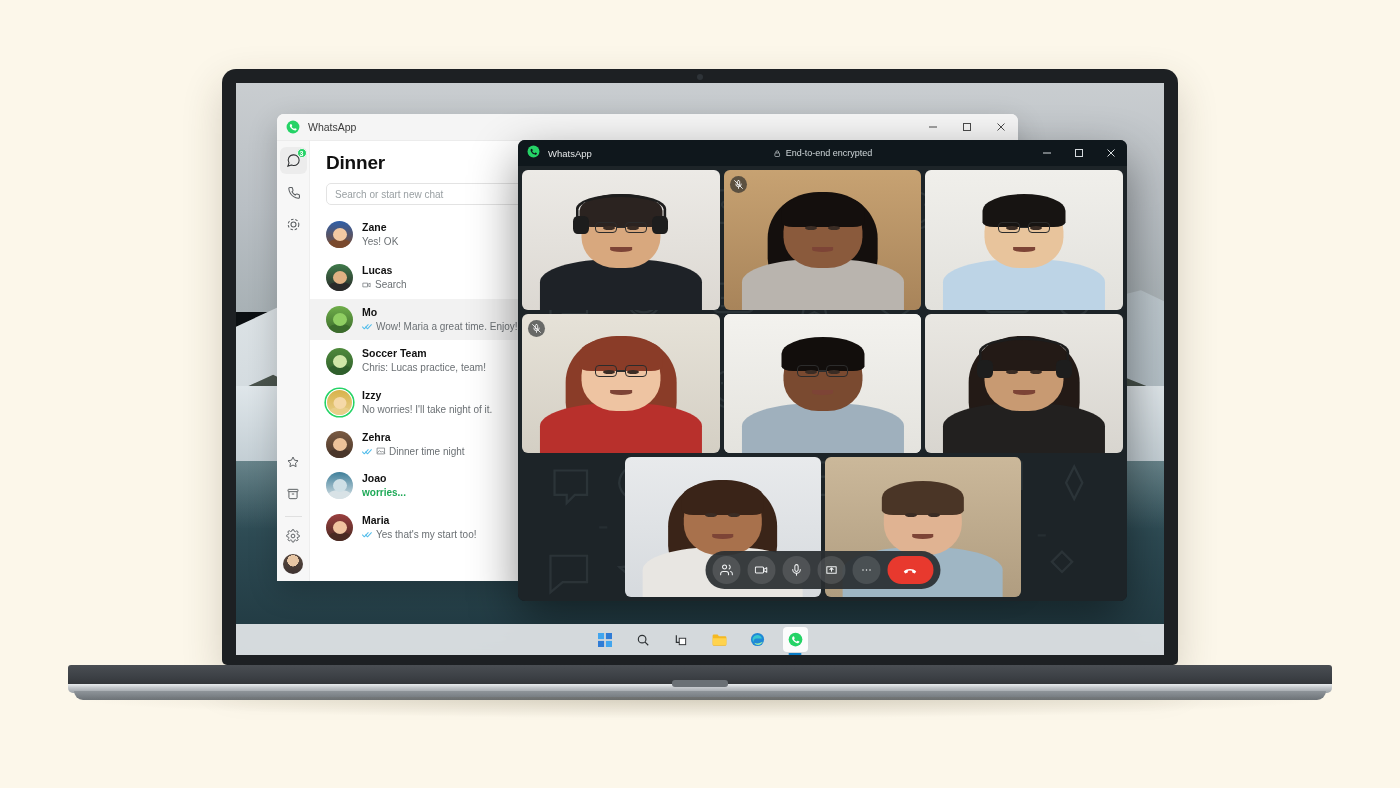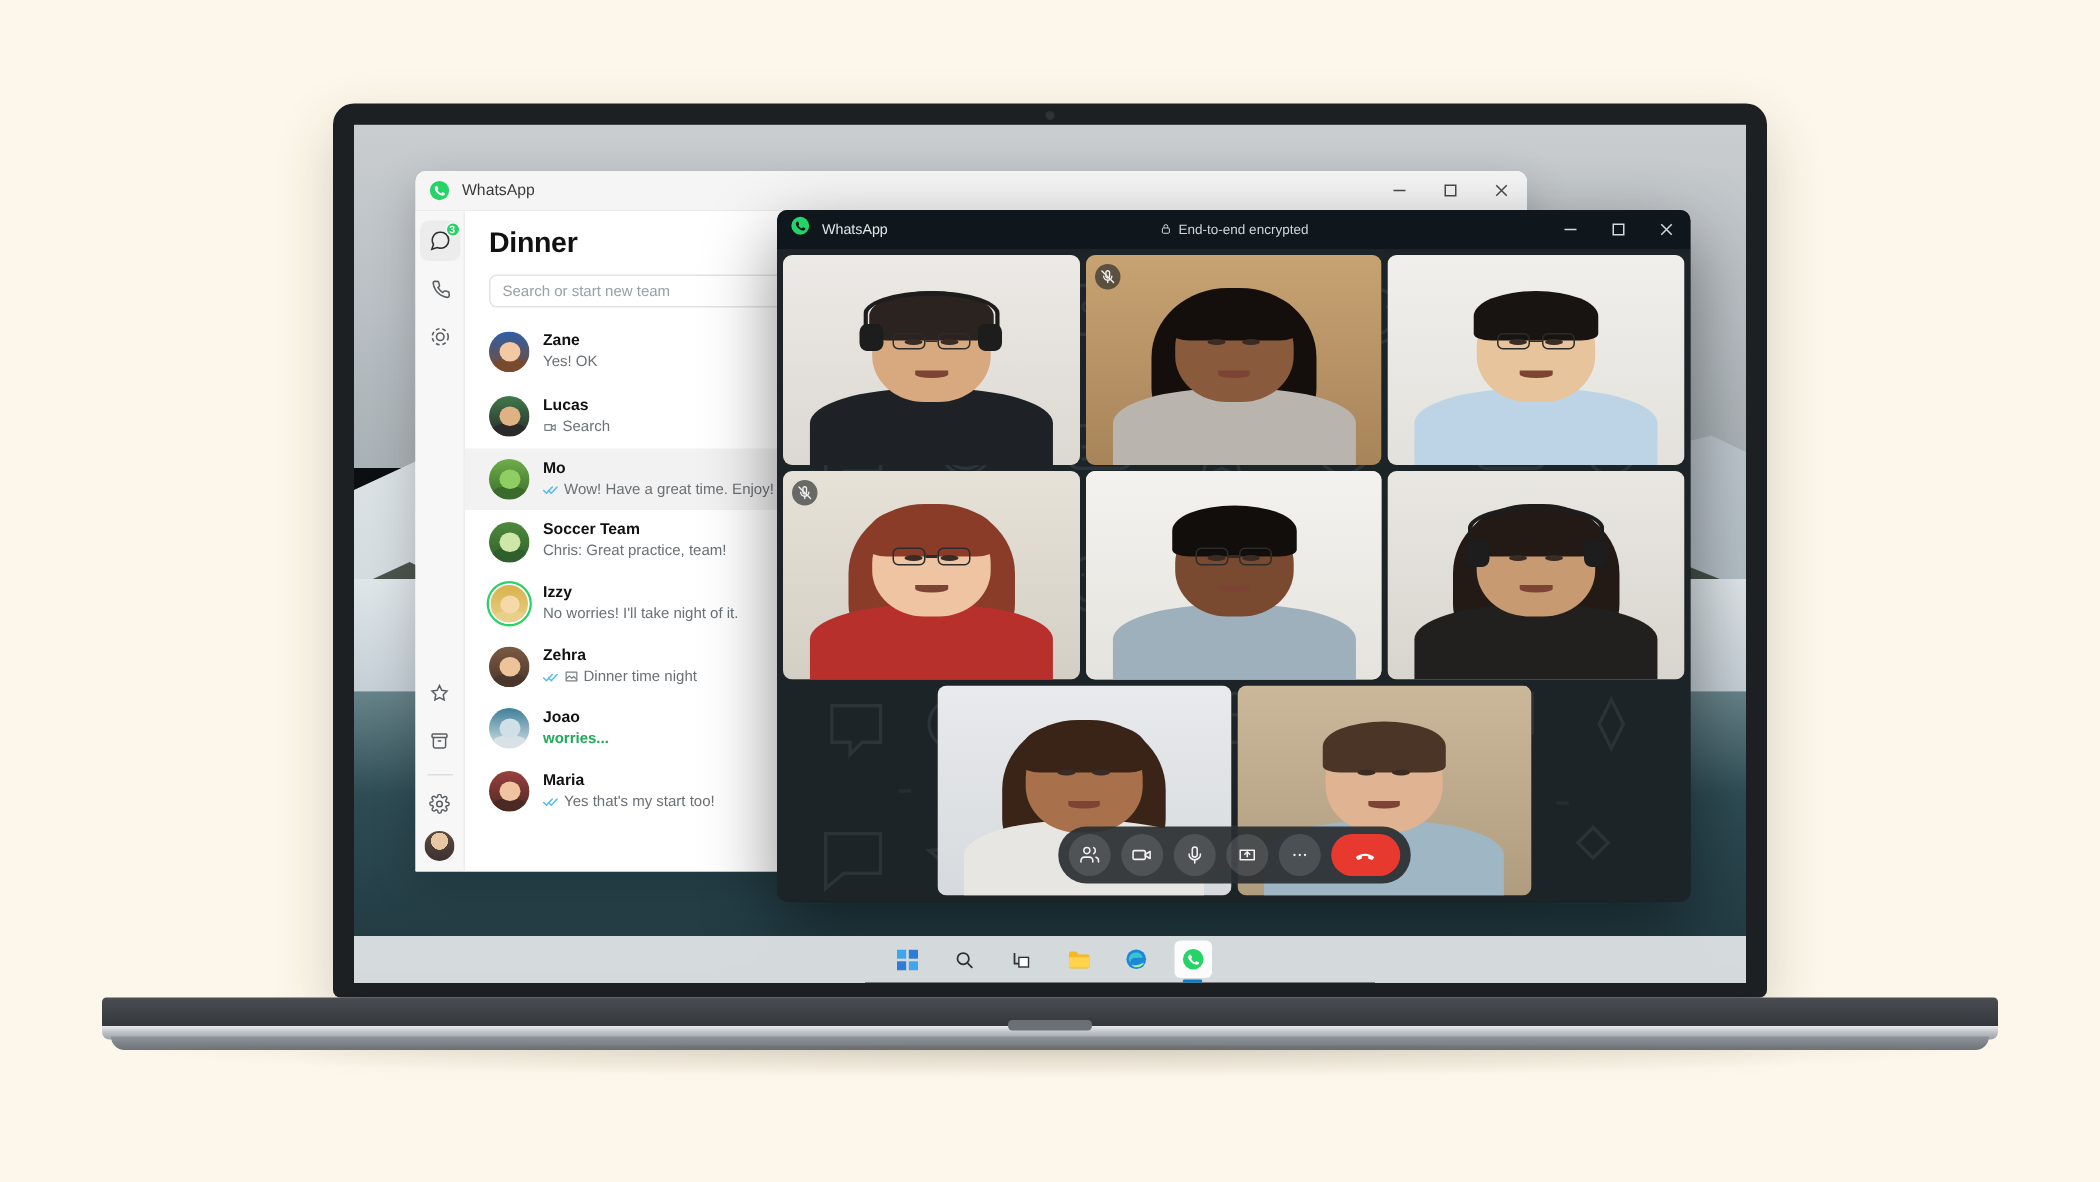--- a/index.html
+++ b/index.html
@@ -410,21 +410,21 @@
               <span>
                 <svg width="13" height="13" viewBox="0 0 24 24" fill="none" stroke="currentColor" stroke-width="1.7">
                   <path d="M3.5 6h17M6.5 12h11M10 18h4"></path>
                 </svg>
               </span>
             </div>
           </div>
 
           <div id="search-wrap">
             <div id="search-box">
-              <span id="search-placeholder">Search or start new team</span>
+              <span id="search-placeholder">Search or start new chat</span>
               <span id="search-icon-wrap">
                 <svg width="10" height="10" viewBox="0 0 24 24" fill="none" stroke="currentColor" stroke-width="2">
                   <circle cx="11" cy="11" r="7"></circle>
                     <path d="M16.5 16.5L21 21"></path>
                 </svg>
               </span>
             </div>
           </div>
 
           <div id="chat-list">
@@ -485,38 +485,38 @@
                 </div>
                 <div class="chat-text">
                   <div class="chat-name">Mo</div>
                   <div class="chat-msg">
                     <span class="ticks">
                       <svg width="11" height="11" viewBox="0 0 24 24" fill="none" stroke="currentColor" stroke-width="2.2" stroke-linecap="round" stroke-linejoin="round">
                         <path d="M1 13l4 4 8.5-9"></path>
                         <path d="M8 13l4 4 8.5-9"></path>
                       </svg>
                     </span>
-                    <span>Wow! Have a great time. Enjoy!</span>
+                    <span>Wow! Maria a great time. Enjoy!</span>
                   </div>
                 </div>
                 <div class="chat-meta">
                   <div class="chat-time">10:08</div>
                 </div>
               </div>
               <div class="chat-row">
                 <div class="avatar">
                   <div style="position: absolute; inset: 0px; background: linear-gradient(rgb(79, 138, 60), rgb(47, 95, 44));">
                     <div style="position: absolute; left: 50%; bottom: 0px; transform: translateX(-50%); width: 84%; height: 34%; border-radius: 50% 50% 0px 0px; background: rgb(47, 95, 44);"></div>
                     <div style="position: absolute; left: 50%; top: 26%; transform: translateX(-50%); width: 52%; height: 48%; border-radius: 50%; background: rgb(207, 230, 168);"></div>
                   </div>
                 </div>
                 <div class="chat-text">
                   <div class="chat-name">Soccer Team</div>
                   <div class="chat-msg">
-                    <span>Chris: Great practice, team!</span>
+                    <span>Chris: Lucas practice, team!</span>
                   </div>
                 </div>
                 <div class="chat-meta">
                   <div class="chat-time unread">9:56</div>
                   <div class="meta-row">
                     <span class="at-icon">@</span>
                     <span class="badge">1</span>
                   </div>
                 </div>
               </div>

